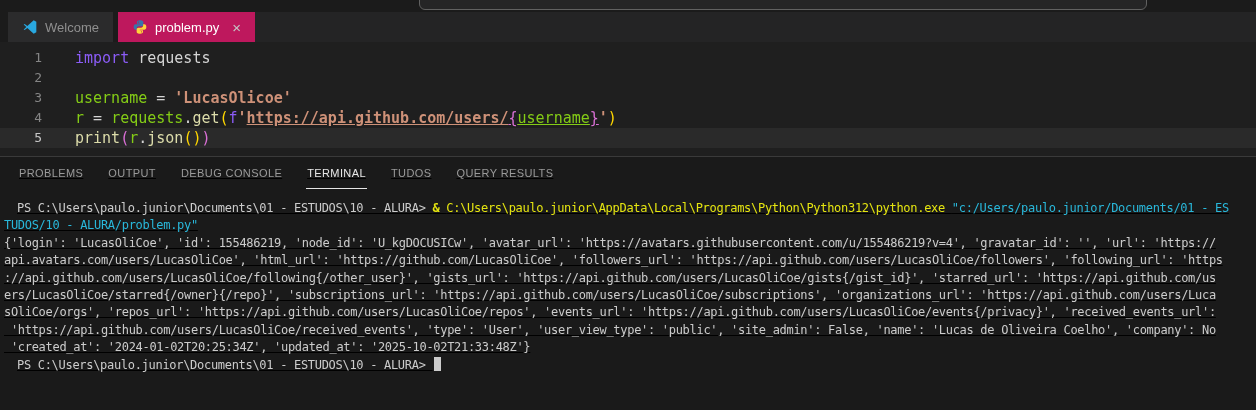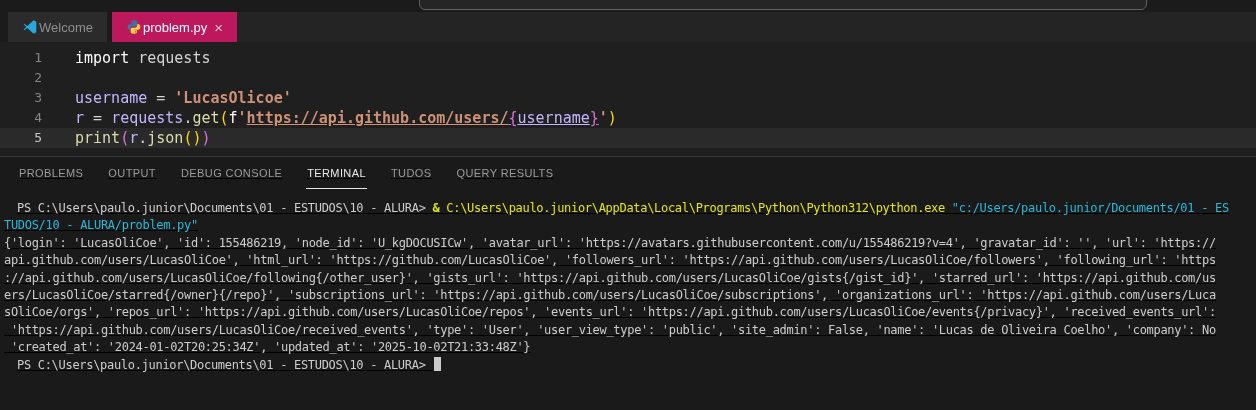--- a/index.html
+++ b/index.html
@@ -12,42 +12,42 @@
   .titlebar{ position:relative; height:12px; background:#1B1B1B; }
   .command-center{
     position:absolute; left:419px; top:-12px; width:728px; height:22px;
     background:#252526; border:1px solid #616161; border-radius:6px;
   }
   
   .tabbar{ display:flex; height:30px; background:#242425; align-items:stretch; }
   .tab-spacer{ width:8px; background:#1B1B1B; }
   .tab-gap{ width:5px; background:#1B1B1B; }
   .tab{
-    display:flex; align-items:center; gap:1px; padding:0 14px;
+    display:flex; align-items:center; gap:7px; padding:0 14px;
     font-size:13px; color:#8F8F8F; cursor:default; white-space:nowrap;
   }
   .tab.active{ background:#be185d; color:#FFFFFF; }
   .tab.inactive{ background:#2B2B2C; }
   .tab .ticon{ width:16px; height:16px; display:inline-block; flex:none; }
   .tab .close{ margin-left:6px; font-size:15px; color:#C5C5C5; line-height:1; }
   .tabbar-rest{ flex:1; background:#242425; }
   
   .editor{
     height:114px; background:#1F1F1F; padding-top:6px;
     font-family:"DejaVu Sans Mono", monospace; font-size:15px; overflow:hidden;
   }
   .ed-line{ display:flex; height:20px; line-height:20px; white-space:pre; }
   .ed-line.active{ background:#2A2A2A; }
   .gutter{
     width:42px; flex:none; text-align:right; color:#858585;
     font-size:13px; line-height:20px;
   }
   .ed-line.active .gutter{ color:#C6C6C6; }
   .code{ margin-left:33px; }
-  .c-kw{ color:#ffffff;margin-top:12px; } .c-fg{ color:#D4D4D4; } .c-var{ color:#c4b5fd;margin-top:38px; }
+  .c-kw{ color:#8b5cf6;margin-top:12px; } .c-fg{ color:#D4D4D4; } .c-var{ color:#84cc16;margin-top:38px; }
   .c-str{ color:#CE9178;font-weight:bold; } .c-fn{ color:#DCDCAA; }
   .c-b1{ color:#FFD700; } .c-b2{ color:#DA70D6; }
   .c-u{ text-decoration:underline; }
   
   .panel{ height:316px; background:#1A1A1A; border-top:1px solid #3A3A3A;text-decoration:underline; }
   .panel-tabs{
     display:flex; align-items:stretch; height:32px; padding-left:18px;
   }
   .ptab{
     display:flex; align-items:center; padding:0 1px; margin-right:23px;
@@ -116,21 +116,21 @@
         <div class="ptab">OUTPUT</div>
         <div class="ptab">DEBUG CONSOLE</div>
         <div class="ptab active">TERMINAL</div>
         <div class="ptab">TUDOS</div>
         <div class="ptab">QUERY RESULTS</div>
       </div>
     <div class="terminal" id="terminal">
         <div class="term-line prompt"><span class="t-fg">PS C:\Users\paulo.junior\Documents\01 - ESTUDOS\10 - ALURA&gt; </span><span class="t-yel t-bold">&amp; </span><span class="t-yel">C:\Users\paulo.junior\AppData\Local\Programs\Python\Python312\python.exe</span><span class="t-fg"> </span><span class="t-cyn">"c:/Users/paulo.junior/Documents/01 - ES</span></div>
         <div class="term-line"><span class="t-cyn">TUDOS/10 - ALURA/problem.py"</span></div>
         <div class="term-line"><span class="t-fg">{'login': 'LucasOliCoe', 'id': 155486219, 'node_id': 'U_kgDOCUSICw', 'avatar_url': 'https://avatars.githubusercontent.com/u/155486219?v=4', 'gravatar_id': '', 'url': 'https://</span></div>
-        <div class="term-line"><span class="t-fg">api.github.com/users/LucasOliCoe', 'html_url': 'https://github.com/LucasOliCoe', 'followers_url': 'https://api.github.com/users/LucasOliCoe/followers', 'following_url': 'https</span></div>
+        <div class="term-line"><span class="t-fg">api.avatars.com/users/LucasOliCoe', 'html_url': 'https://github.com/LucasOliCoe', 'followers_url': 'https://api.github.com/users/LucasOliCoe/followers', 'following_url': 'https</span></div>
         <div class="term-line"><span class="t-fg">://api.github.com/users/LucasOliCoe/following{/other_user}', 'gists_url': 'https://api.github.com/users/LucasOliCoe/gists{/gist_id}', 'starred_url': 'https://api.github.com/us</span></div>
         <div class="term-line"><span class="t-fg">ers/LucasOliCoe/starred{/owner}{/repo}', 'subscriptions_url': 'https://api.github.com/users/LucasOliCoe/subscriptions', 'organizations_url': 'https://api.github.com/users/Luca</span></div>
         <div class="term-line"><span class="t-fg">sOliCoe/orgs', 'repos_url': 'https://api.github.com/users/LucasOliCoe/repos', 'events_url': 'https://api.github.com/users/LucasOliCoe/events{/privacy}', 'received_events_url':</span></div>
         <div class="term-line"><span class="t-fg"> 'https://api.github.com/users/LucasOliCoe/received_events', 'type': 'User', 'user_view_type': 'public', 'site_admin': False, 'name': 'Lucas de Oliveira Coelho', 'company': No</span></div>
         <div class="term-line"><span class="t-fg"> 'created_at': '2024-01-02T20:25:34Z', 'updated_at': '2025-10-02T21:33:48Z'}</span></div>
         <div class="term-line prompt"><span class="t-fg">PS C:\Users\paulo.junior\Documents\01 - ESTUDOS\10 - ALURA&gt; </span><span class="cursor"></span></div>
       </div>
   </div>
 
 </div>

